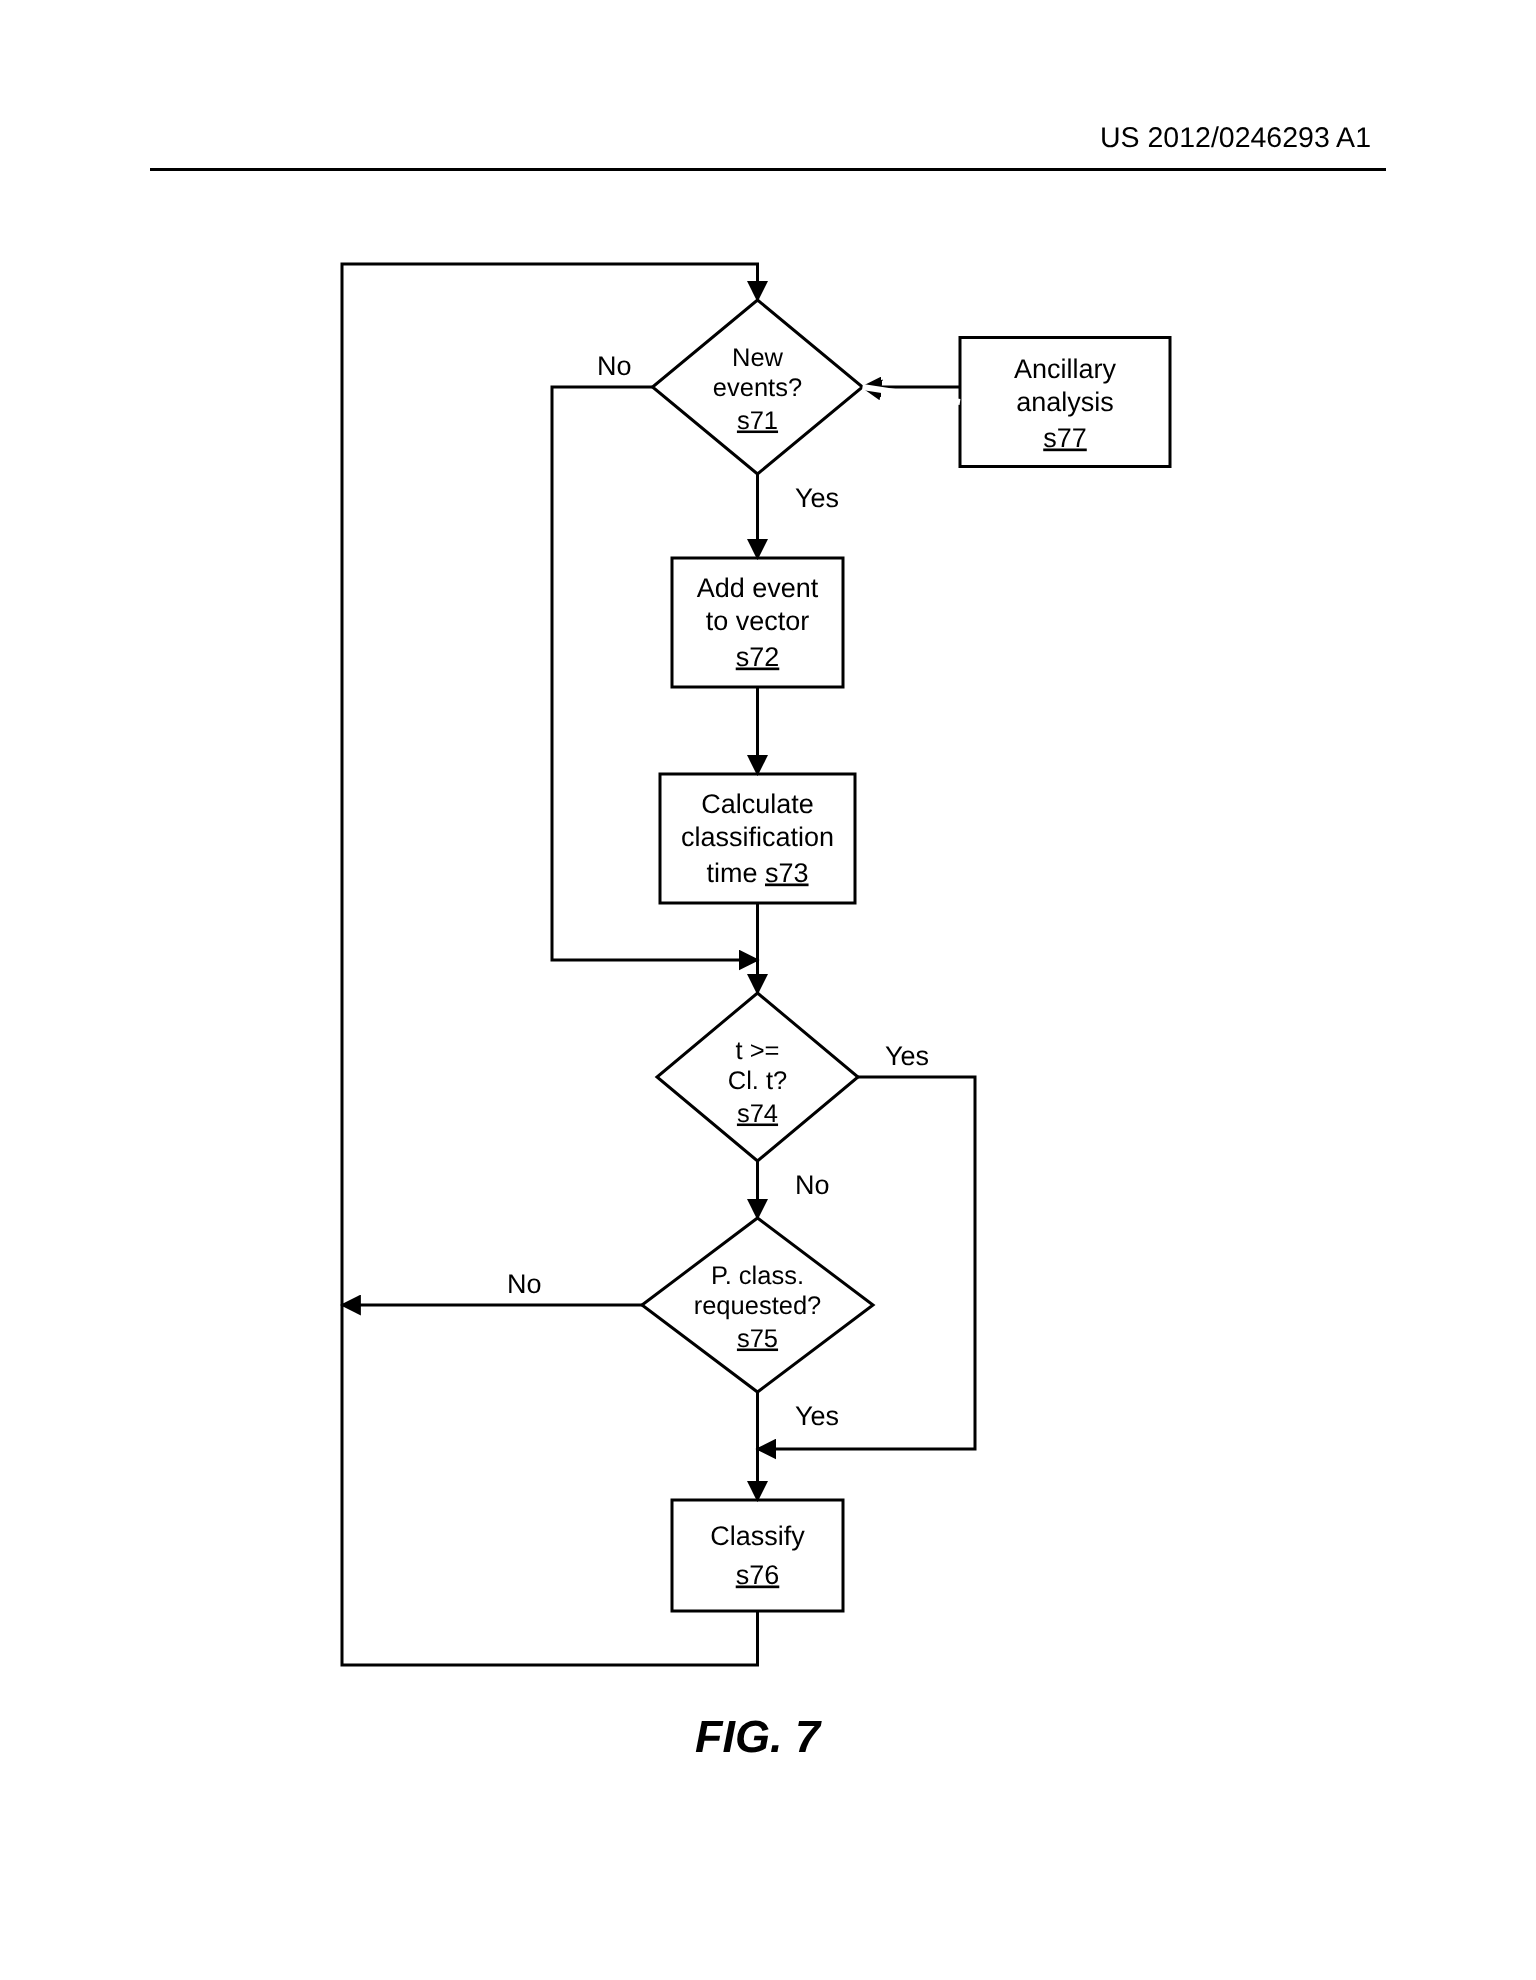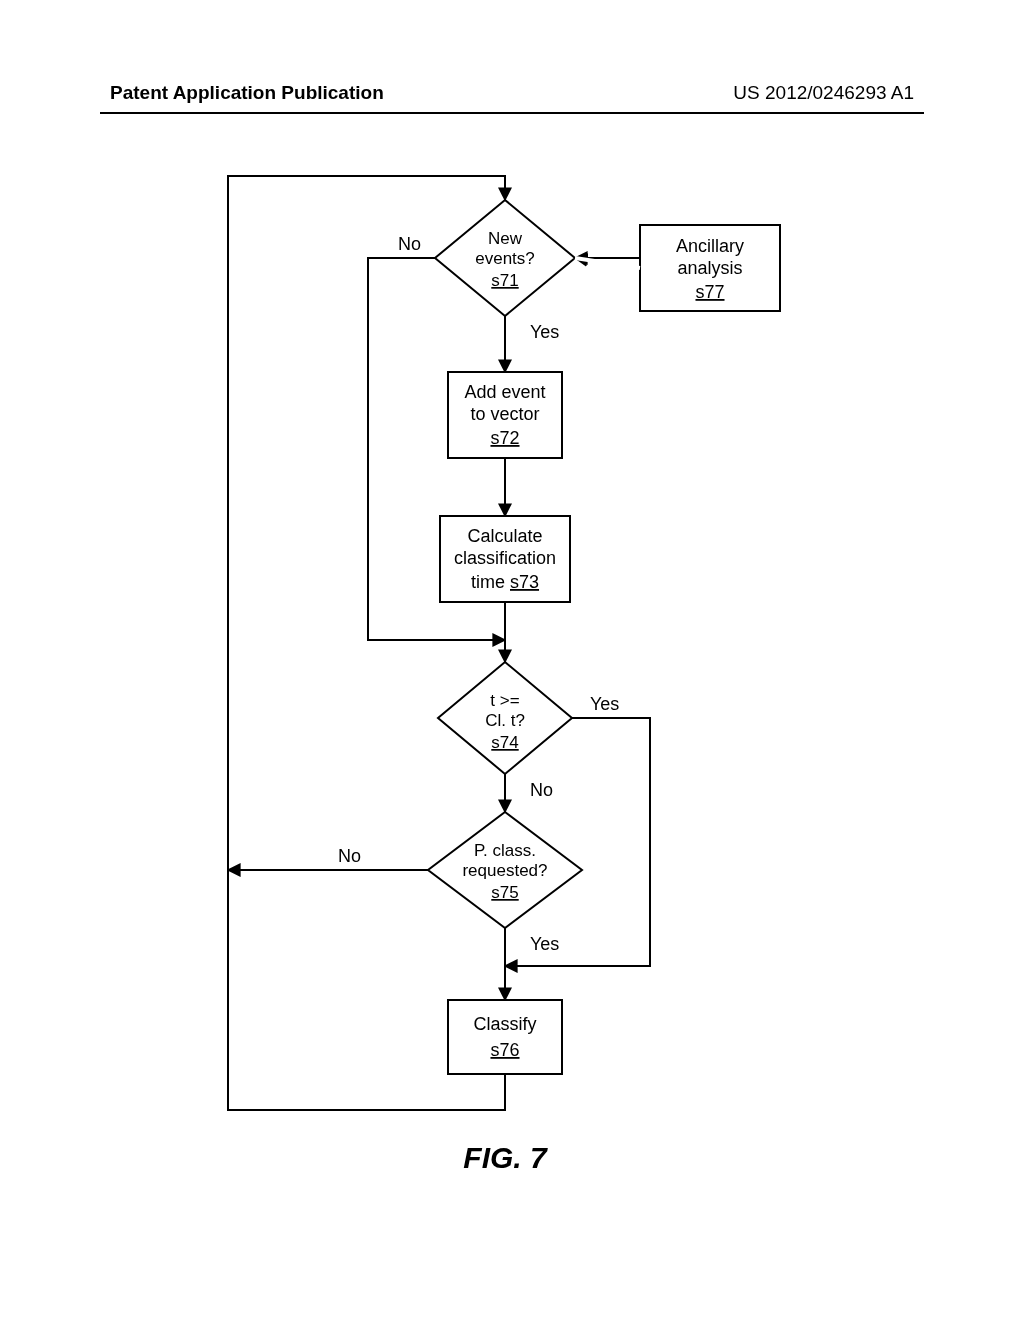--- a/index.html
+++ b/index.html
@@ -62,21 +62,20 @@
   .diamond-text { font-size: 17px; }
   .label-text { font-size: 18px; }
   .step { text-decoration: underline; }
   .fig-text { font-size: 30px; font-style: italic; font-weight: bold;}
 </style>
 </head>
 <body>
 
 <div class="page">
   <div class="header">
-    <span class="left">Patent Application Publication</span>
     <span class="right">US 2012/0246293 A1</span>
   </div>
   <div class="hr"></div>
 
   <svg width="1024" height="1320">
     <defs>
       <marker id="arrow" viewBox="0 0 10 10" refX="9" refY="5" markerWidth="7" markerHeight="7" orient="auto-start-reverse">
         <path d="M 0 0 L 10 5 L 0 10 z" fill="#000"></path>
       </marker>
     </defs>

